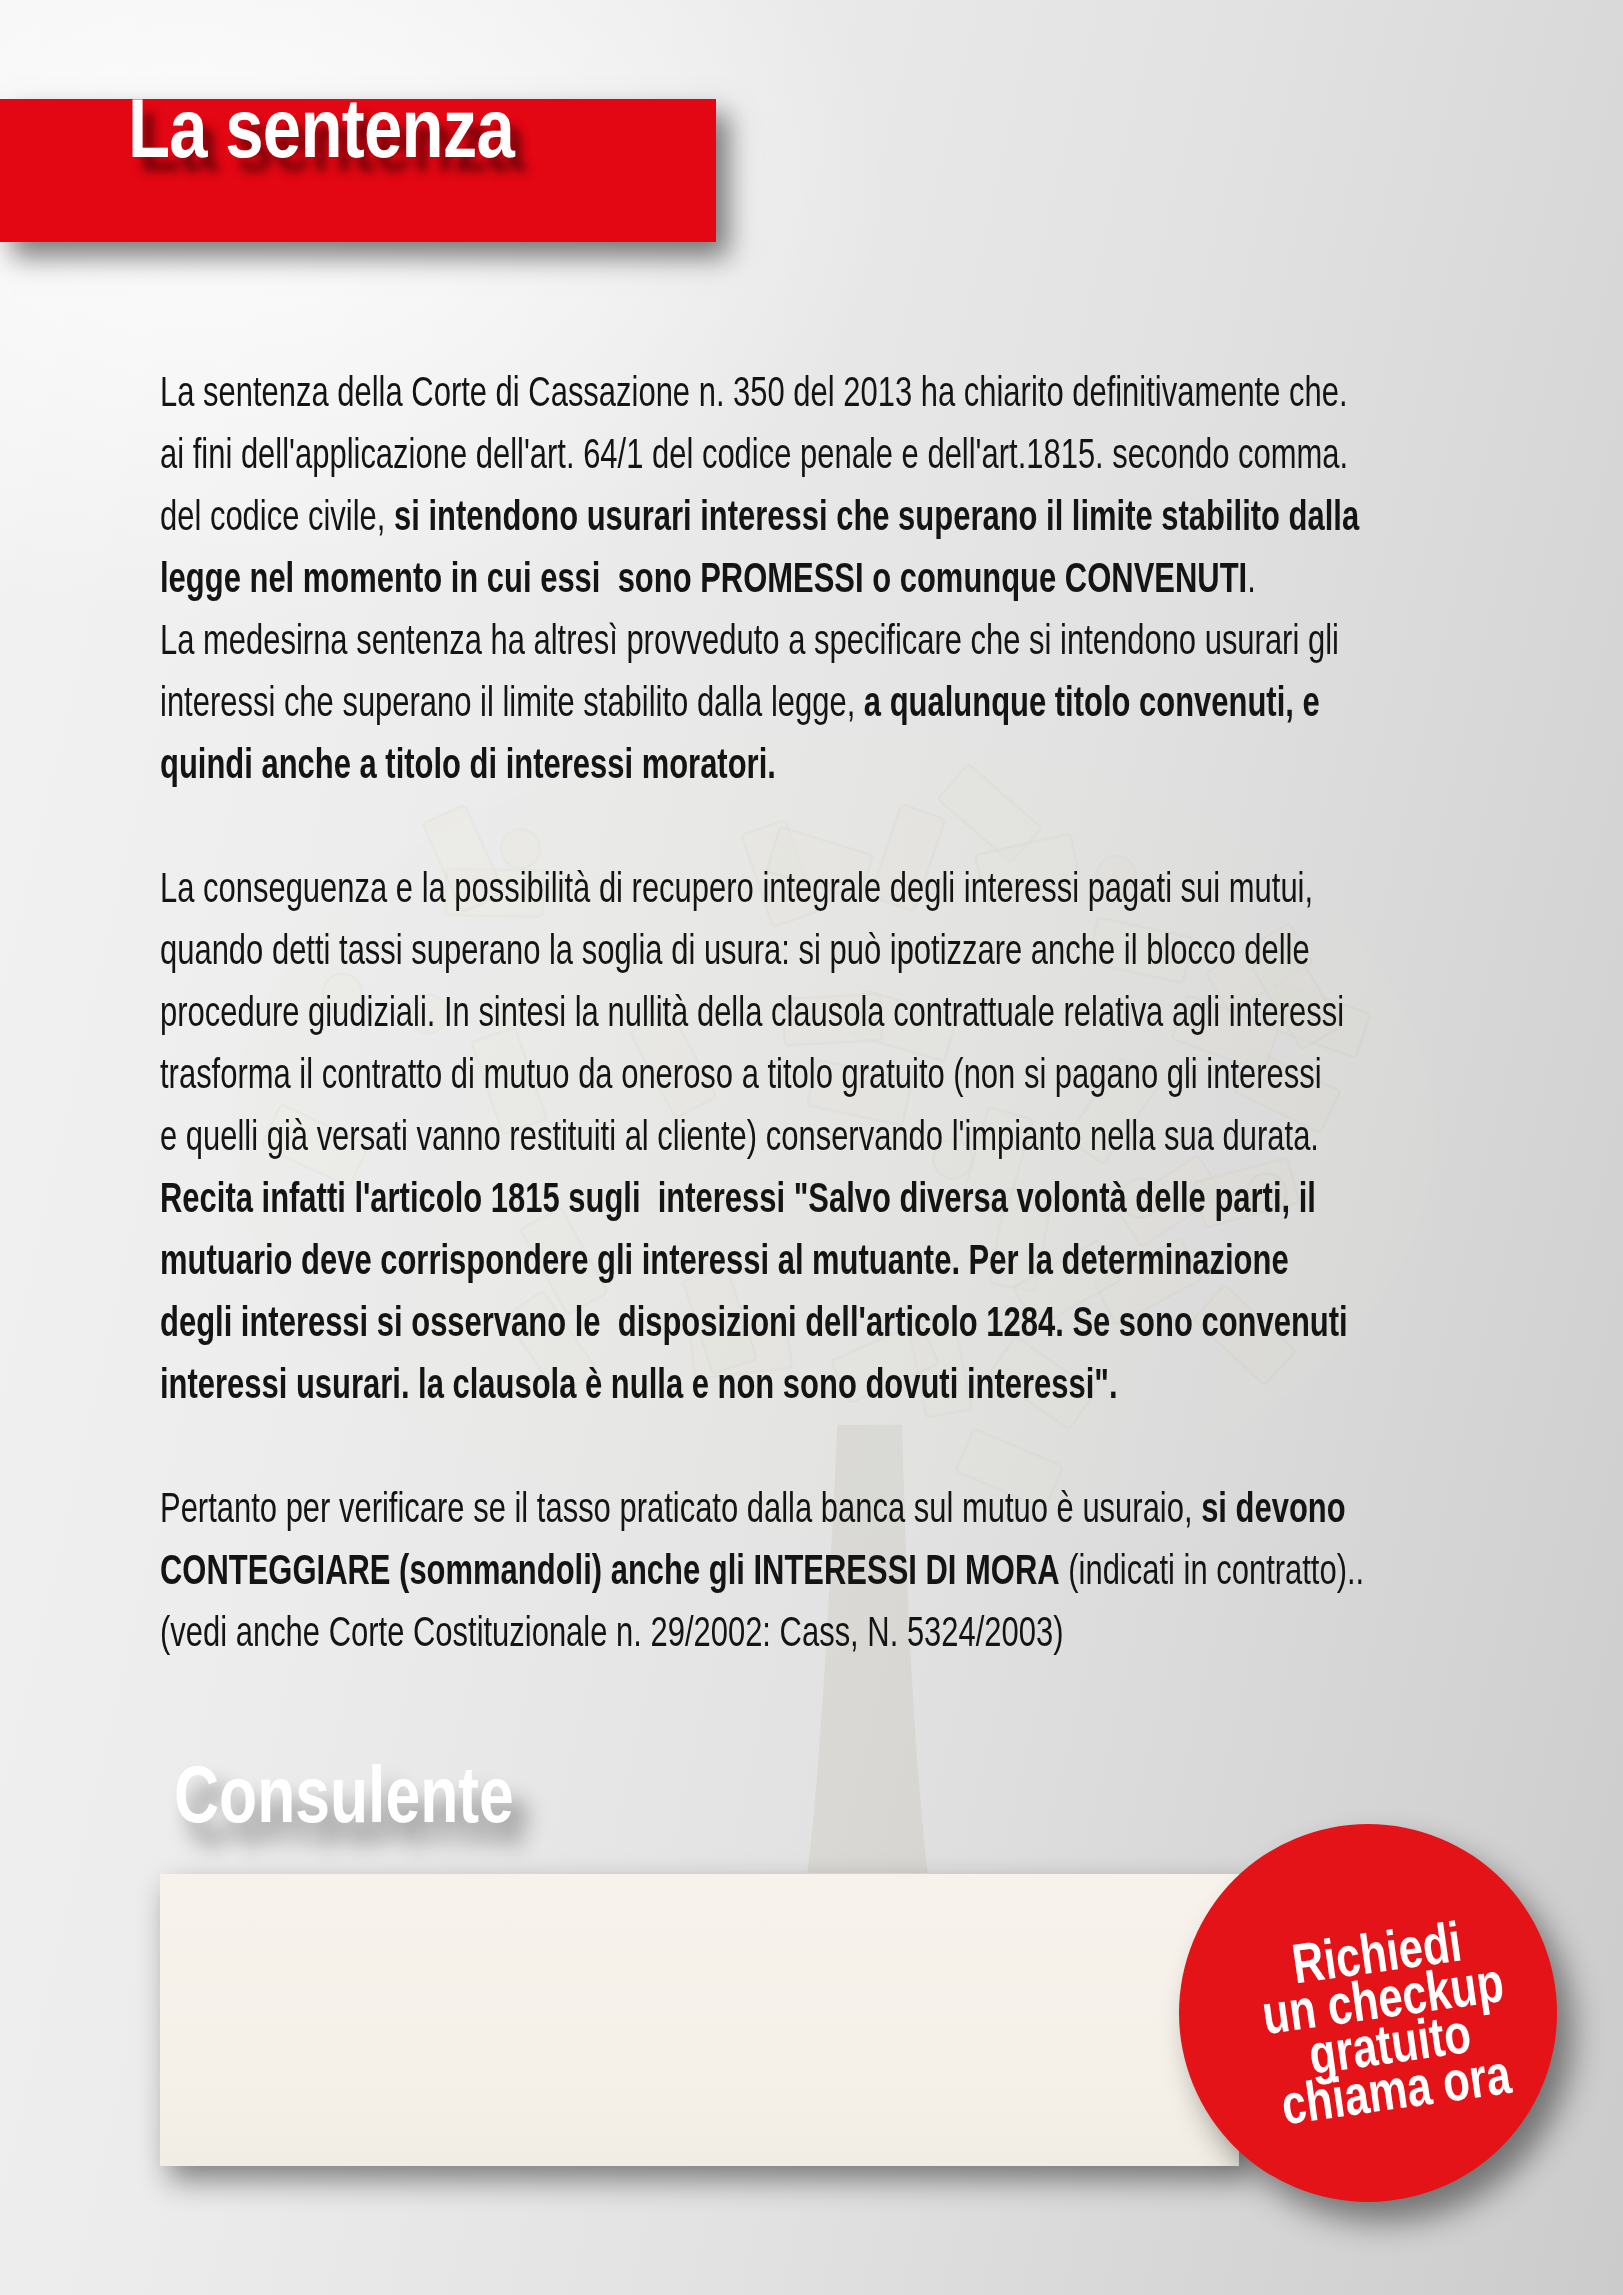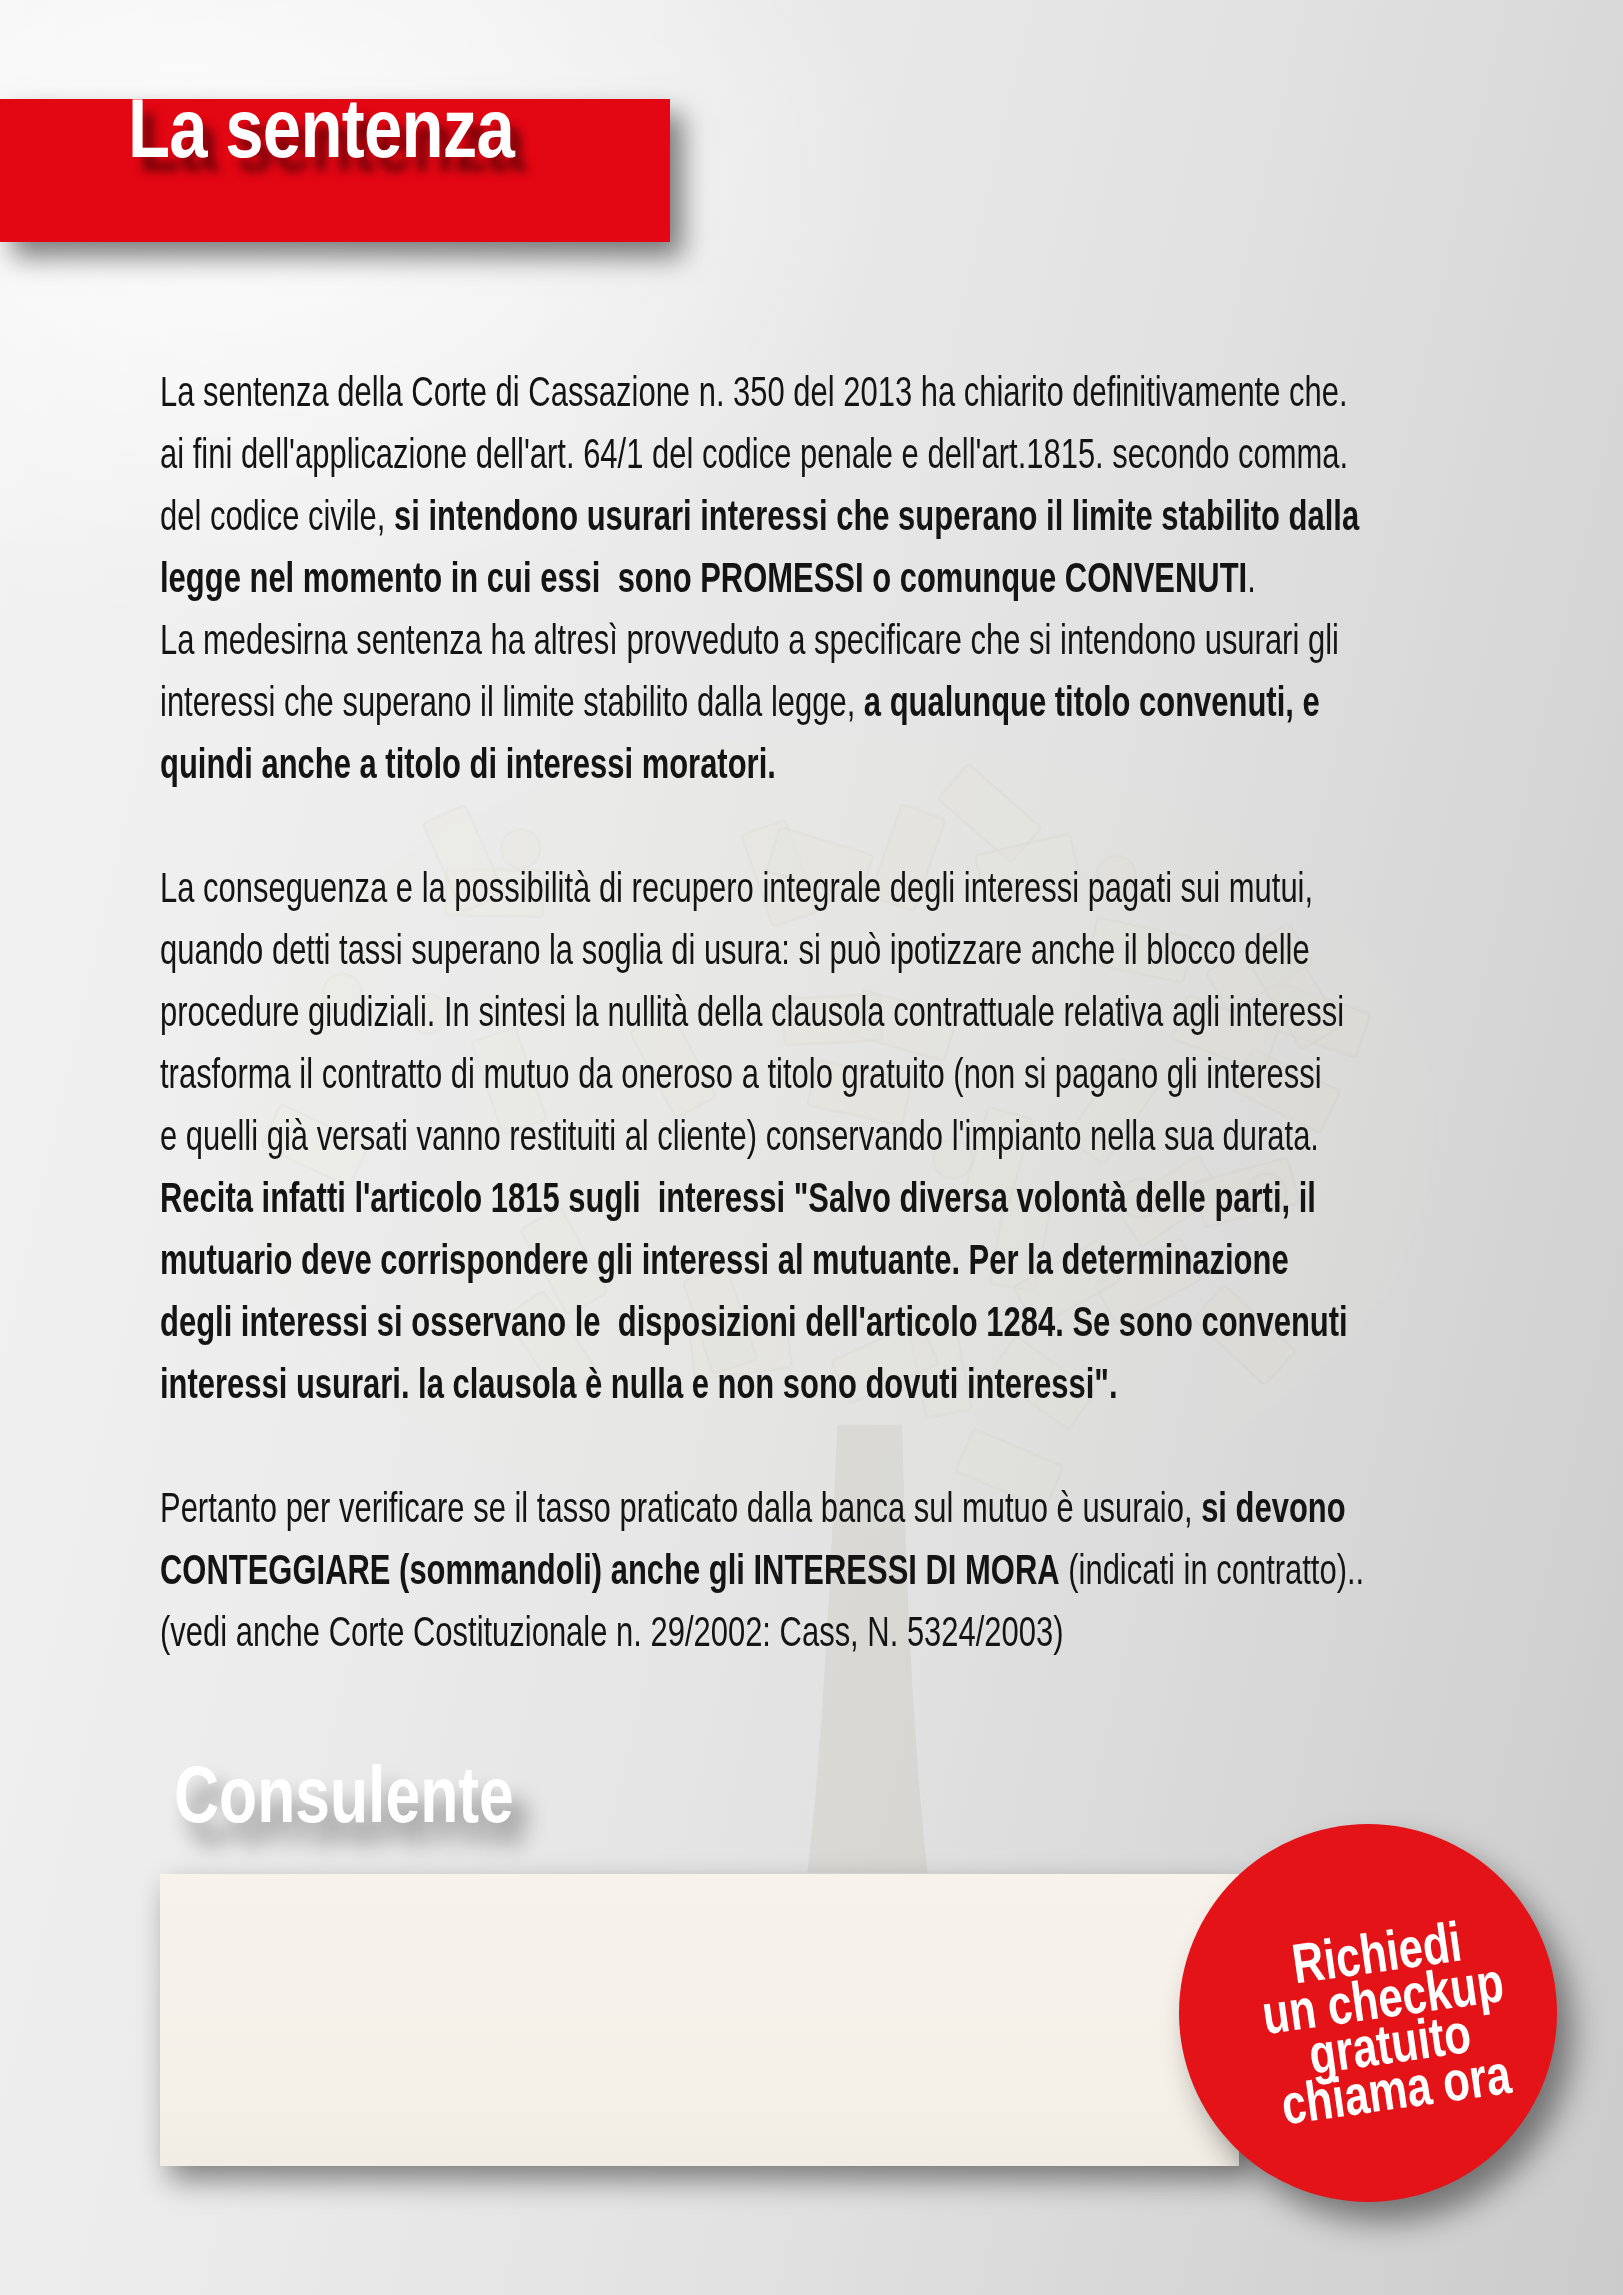--- a/index.html
+++ b/index.html
@@ -117,21 +117,21 @@
         <circle cx="2738.0502616710883" cy="2578.632771484132" r="42" fill="#d8d4a8" stroke="#a9a478" stroke-width="6" opacity="0.6"></circle>
         <rect x="-105" y="-50" width="210" height="100" rx="8" fill="#dfdbb2" stroke="#a9a478" stroke-width="6" opacity="0.6" transform="translate(2405,2402) rotate(-55)"></rect>
         <rect x="-105" y="-50" width="210" height="100" rx="8" fill="#dfdbb2" stroke="#a9a478" stroke-width="6" opacity="0.6" transform="translate(2156,2507) rotate(-74)"></rect>
         <rect x="-105" y="-50" width="210" height="100" rx="8" fill="#dfdbb2" stroke="#a9a478" stroke-width="6" opacity="0.6" transform="translate(1556,2854) rotate(72)"></rect>
         <rect x="-105" y="-50" width="210" height="100" rx="8" fill="#dfdbb2" stroke="#a9a478" stroke-width="6" opacity="0.6" transform="translate(2465,2054) rotate(12)"></rect>
         <rect x="-105" y="-50" width="210" height="100" rx="8" fill="#dfdbb2" stroke="#a9a478" stroke-width="6" opacity="0.6" transform="translate(2306,2775) rotate(-29)"></rect>
         <circle cx="924.5081597599648" cy="2191.6128129261506" r="42" fill="#d8d4a8" stroke="#a9a478" stroke-width="6" opacity="0.6"></circle>
       </g>
   </svg>
 
-  <div class="title-banner" id="title-banner" style="background: rgb(227, 6, 19);">
+  <div class="title-banner" id="title-banner" style="background: rgb(227, 6, 19); padding-left: 46px;">
     <span class="label">La sentenza</span>
   </div>
 
   <div class="body-text" id="body-text">
       <div class="line"><span>La sentenza della Corte di Cassazione n. 350 del 2013 ha chiarito definitivamente che.</span></div>
       <div class="line"><span>ai fini dell'applicazione dell'art. 64/1 del codice penale e dell'art.1815. secondo comma.</span></div>
       <div class="line"><span>del codice civile, </span><b>si intendono usurari interessi che superano il limite stabilito dalla</b></div>
       <div class="line"><b>legge nel momento in cui essi  sono PROMESSI o comunque CONVENUTI</b><span>.</span></div>
       <div class="line"><span>La medesirna sentenza ha altresì provveduto a specificare che si intendono usurari gli</span></div>
       <div class="line"><span>interessi che superano il limite stabilito dalla legge, </span><b>a qualunque titolo convenuti, e</b></div>

